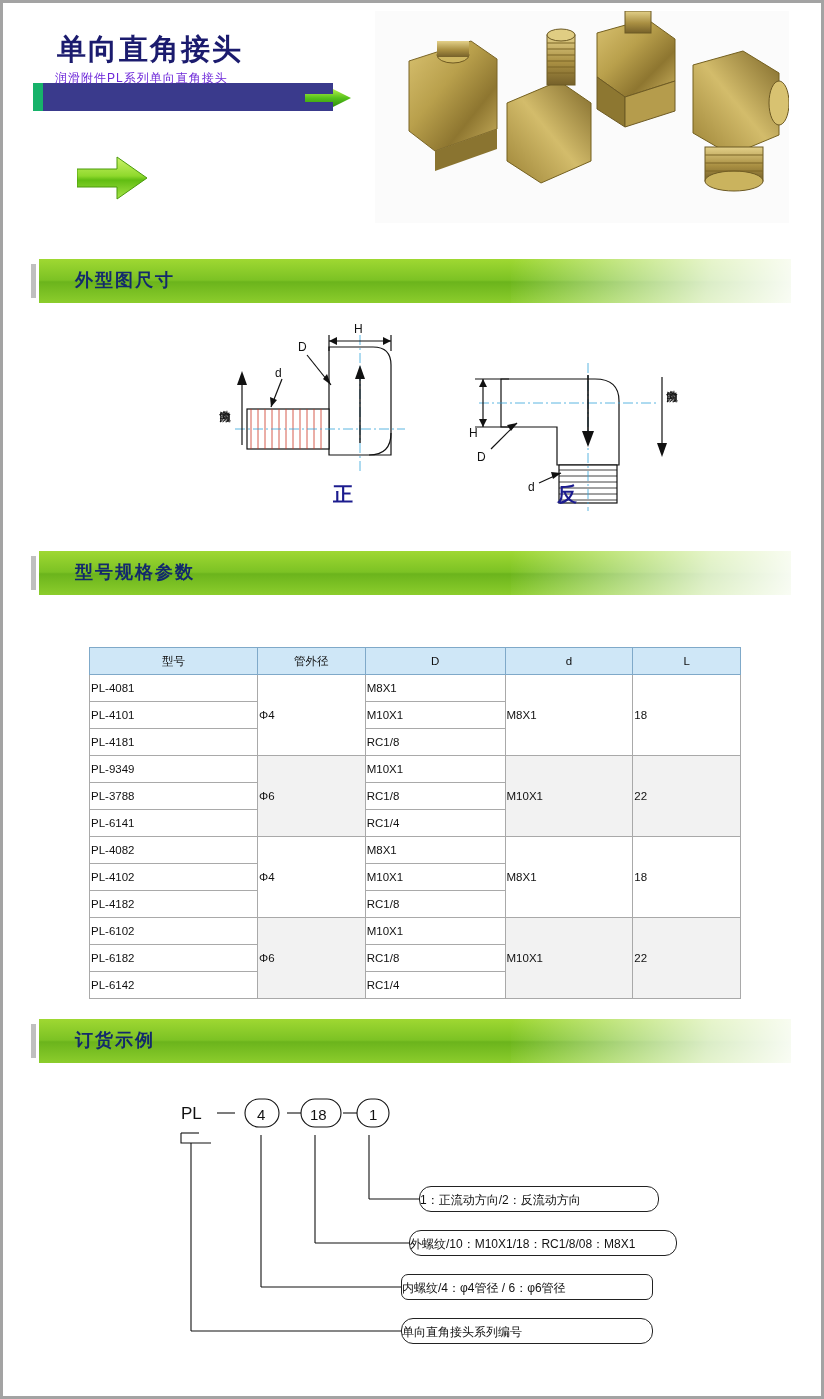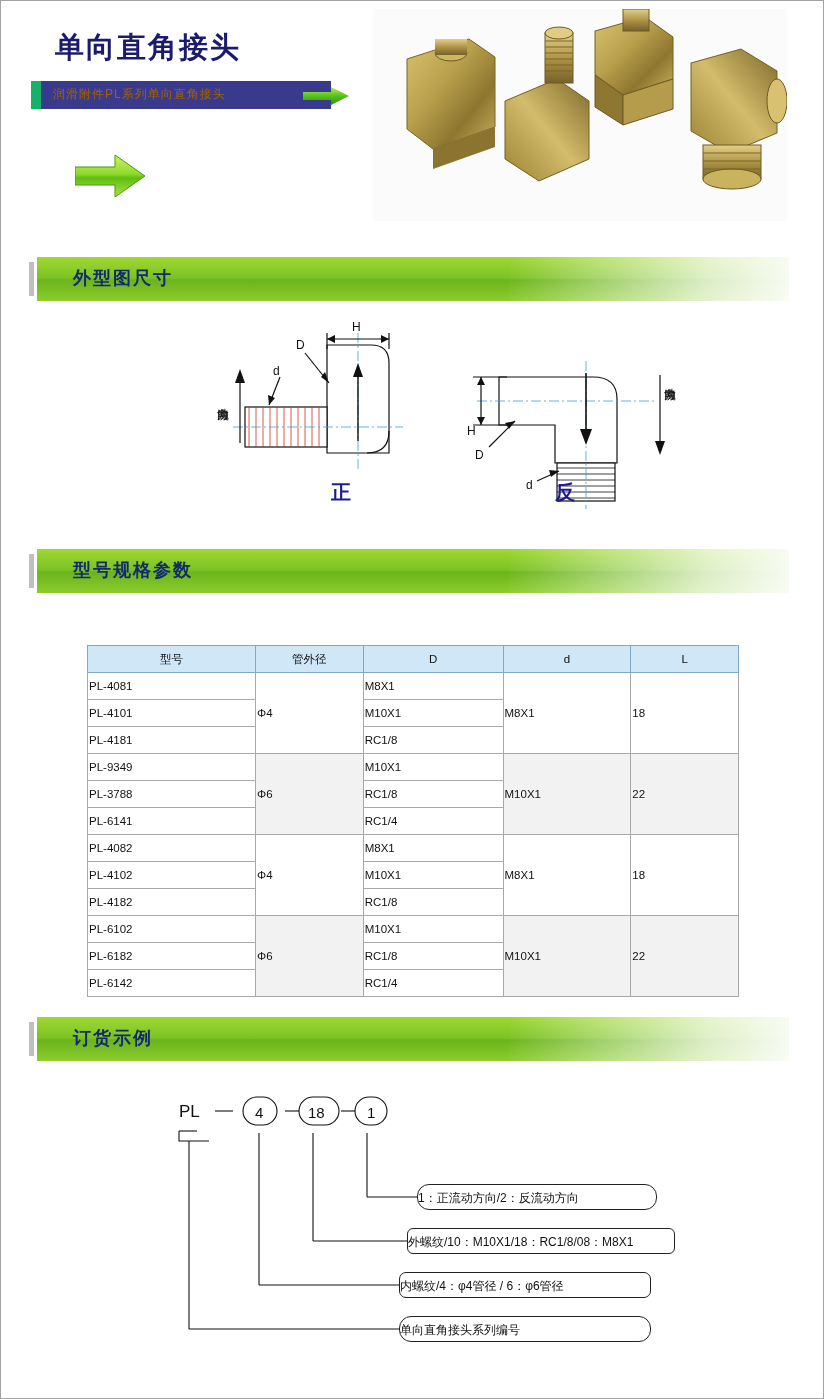--- a/index.html
+++ b/index.html
@@ -12,21 +12,21 @@
     background: #ffffff;
     font-family: "Liberation Sans", sans-serif;
     color: #1a1a1a;
     position: relative;
     overflow: hidden;
   }
   .page {
     position: relative;
     width: 824px;
     height: 1399px;
-    border: 1px solid #a3a3a3;
+    border: 3px solid #a3a3a3;
     box-sizing: border-box;
     background: #fff;
   }
 
   
   .header {
     position: absolute;
     left: 0; top: 0;
     width: 824px; height: 228px;
   }
@@ -50,23 +50,23 @@
     background: #3a3a8c;
   }
   .title-bar-accent {
     position: absolute;
     left: 0px; top: 52px;
     width: 10px; height: 28px;
     background: #17b26a;
   }
   .title-sub {
     position: absolute;
-    left: 22px; top: 57px;
+    left: 22px; top: 39px;
     font-size: 12px;
-    color: #a16207;
+    color: #6d28d9;
     letter-spacing: 1px;
     z-index: 3;
   }
   .green-arrow-small {
     position: absolute;
     left: 272px; top: 58px;
     width: 46px; height: 18px;
     z-index: 4;
   }
   .green-arrow-big {
@@ -491,18 +491,18 @@
         <rect x="262" y="16" width="40" height="28" rx="14" ry="14" fill="#fff"></rect>
         <rect x="318" y="16" width="32" height="28" rx="14" ry="14" fill="#fff"></rect>
       </g>
       <text x="142" y="36" font-size="17" font-family="Liberation Sans, sans-serif" fill="#111">PL</text>
       <text x="218" y="37" font-size="15" font-family="Liberation Sans, sans-serif" fill="#111">4</text>
       <text x="271" y="37" font-size="15" font-family="Liberation Sans, sans-serif" fill="#111">18</text>
       <text x="330" y="37" font-size="15" font-family="Liberation Sans, sans-serif" fill="#111">1</text>
     </svg>
 
     <div class="note-box" style="left:380px; top:103px; width:240px;">1：正流动方向/2：反流动方向</div>
-    <div class="note-box" style="left:370px; top:147px; width:268px;border-radius:6px;">外螺纹/10：M10X1/18：RC1/8/08：M8X1</div>
+    <div class="note-box" style="left:370px; top:147px; width:268px;">外螺纹/10：M10X1/18：RC1/8/08：M8X1</div>
     <div class="note-box" style="left:362px; top:191px; width:252px;border-radius:7px;">内螺纹/4：φ4管径 / 6：φ6管径</div>
     <div class="note-box" style="left:362px; top:235px; width:252px;">单向直角接头系列编号</div>
   </div>
 
 </div>
 
 </body></html>

